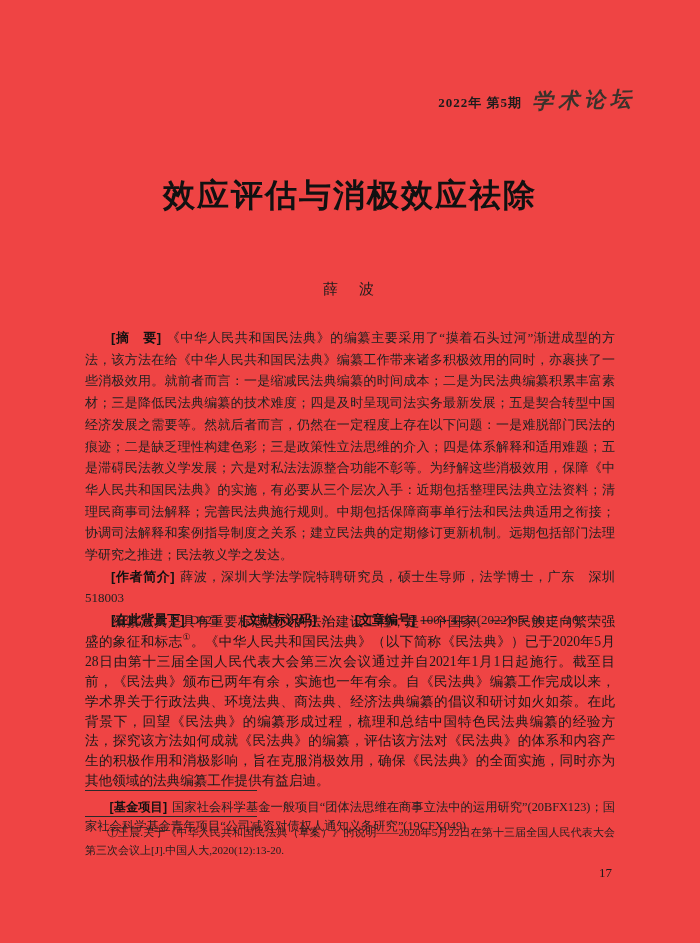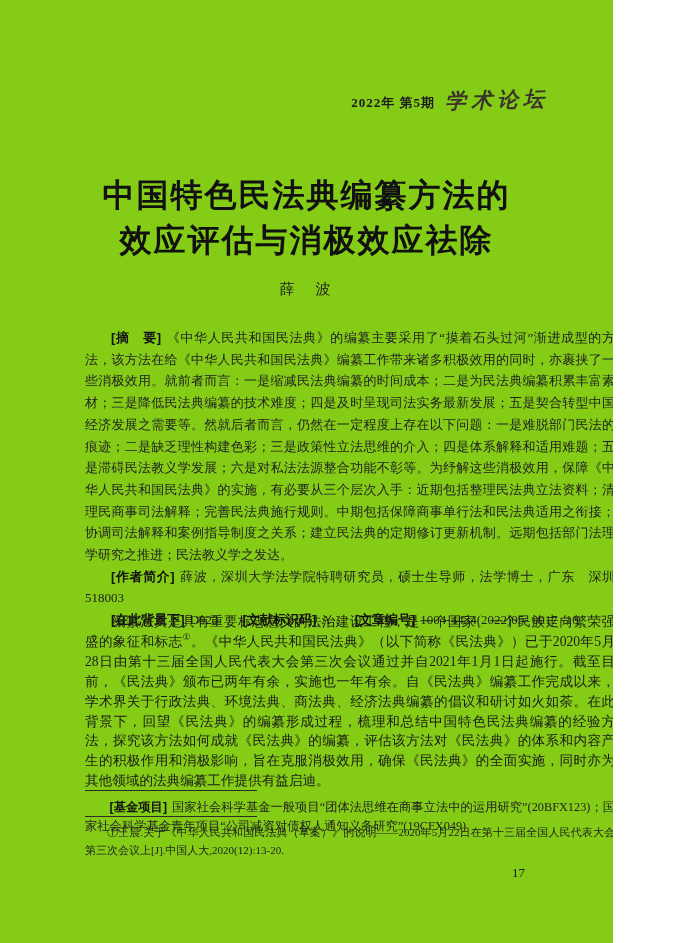--- a/index.html
+++ b/index.html
@@ -2,23 +2,23 @@
 <html><head>
 <meta charset="utf-8">
 <style>
   html, body {
     margin: 0;
     padding: 0;
     background: #ffffff;
   }
   .page {
     position: relative;
-    width: 613px;
+    width: 700px;
     height: 943px;
-    background: #84cc16;
+    background: #ef4444;
     font-family: "Liberation Serif", "DejaVu Serif", serif;
     color: #1c1c1c;
     overflow: hidden;
   }
   
   .running-head {
     position: absolute;
     top: 86px;
     right: 64px;
     display: flex;
@@ -150,21 +150,20 @@
 <body>
 
 <div class="page">
 
   <div class="running-head">
     <span class="issue-info">2022年 第5期</span>
     <span class="journal-name">学术论坛</span>
   </div>
 
   <div class="article-title">
-    <div>中国特色民法典编纂方法的</div>
     <div>效应评估与消极效应祛除</div>
   </div>
 
   <div class="article-author">薛　波</div>
 
   <div class="meta-block">
     <p class="indent-2em"><span class="meta-label">[摘　要]</span><span>《中华人民共和国民法典》的编纂主要采用了“摸着石头过河”渐进成型的方法，该方法在给《中华人民共和国民法典》编纂工作带来诸多积极效用的同时，亦裹挟了一些消极效用。就前者而言：一是缩减民法典编纂的时间成本；二是为民法典编纂积累丰富素材；三是降低民法典编纂的技术难度；四是及时呈现司法实务最新发展；五是契合转型中国经济发展之需要等。然就后者而言，仍然在一定程度上存在以下问题：一是难脱部门民法的痕迹；二是缺乏理性构建色彩；三是政策性立法思维的介入；四是体系解释和适用难题；五是滞碍民法教义学发展；六是对私法法源整合功能不彰等。为纾解这些消极效用，保障《中华人民共和国民法典》的实施，有必要从三个层次入手：近期包括整理民法典立法资料；清理民商事司法解释；完善民法典施行规则。中期包括保障商事单行法和民法典适用之衔接；协调司法解释和案例指导制度之关系；建立民法典的定期修订更新机制。远期包括部门法理学研究之推进；民法教义学之发达。</span></p>
     <p class="indent-2em"><span class="meta-label">[作者简介]</span><span>薛波，深圳大学法学院特聘研究员，硕士生导师，法学博士，广东　深圳　518003</span></p>
     <p class="indent-2em">
       <span class="class-item"><span class="meta-label">[在此背景下]</span><span>D923</span></span><span class="class-item"><span class="meta-label">[文献标识码]</span><span>A</span></span><span class="class-item"><span class="meta-label">[文章编号]</span><span>1004-4434(2022)05- 0017 -16</span></span>

